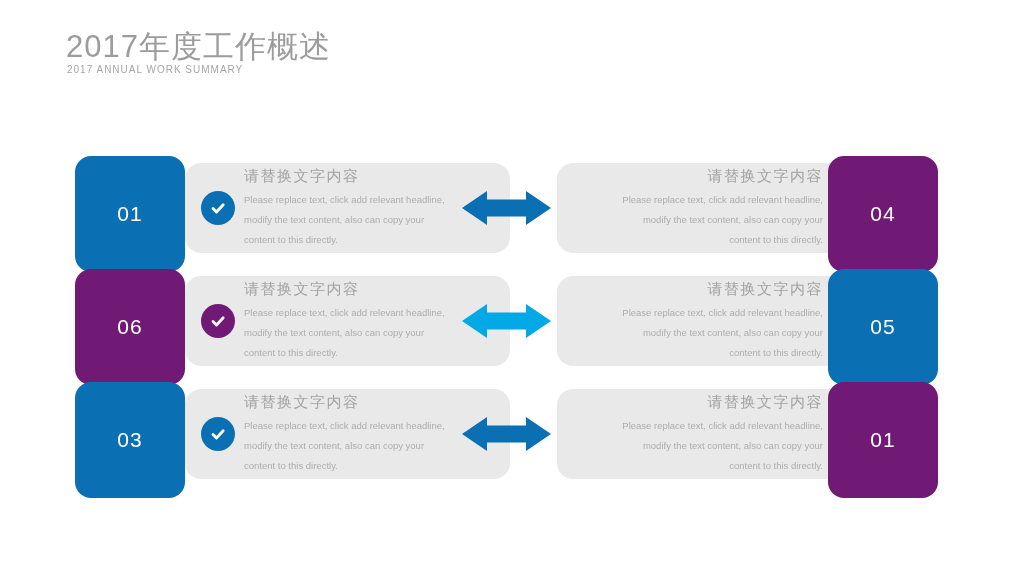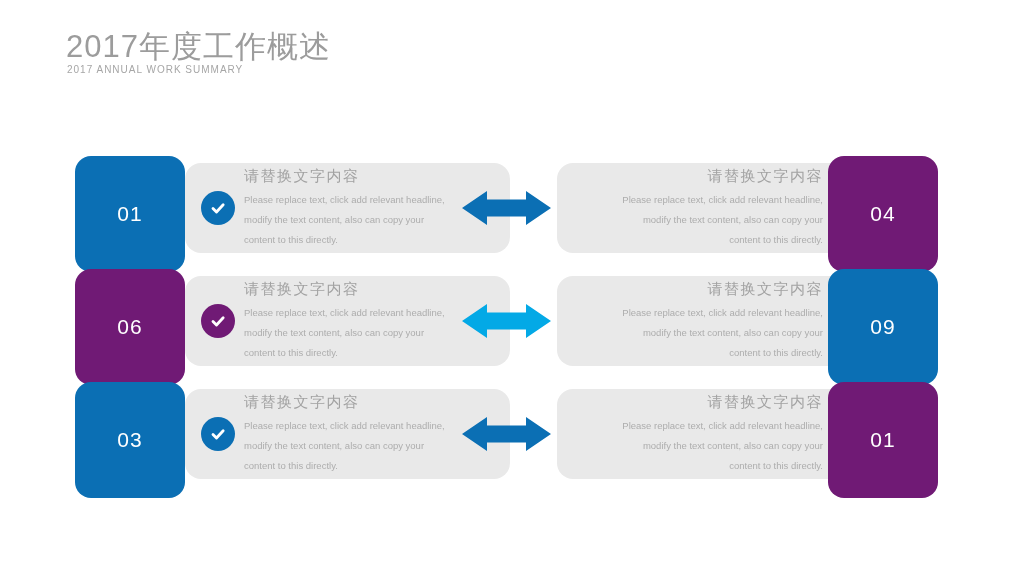--- a/index.html
+++ b/index.html
@@ -124,21 +124,21 @@
         <div class="card-text">
           <p class="card-heading">请替换文字内容</p>
           <p class="card-body">Please replace text, click add relevant headline, modify the text content, also can copy your content to this directly.</p>
         </div>
         <span class="check-circle">
           <svg viewBox="0 0 24 24">
               <path d="M6 12.5l4.2 4.2 8-8.5" stroke="#fff" stroke-width="3.4" fill="none" stroke-linecap="round" stroke-linejoin="round"></path>
             </svg>
         </span>
       </div>
-      <div class="num-square num-right">09</div>
+      <div class="num-square num-right">05</div>
     </div>
   </div>
 
   <div class="row row3">
     <div class="accent-dark">
       <div class="num-square num-left">03</div>
       <div class="card card-left">
         <span class="check-circle">
           <svg viewBox="0 0 24 24">
               <path d="M6 12.5l4.2 4.2 8-8.5" stroke="#fff" stroke-width="3.4" fill="none" stroke-linecap="round" stroke-linejoin="round"></path>

